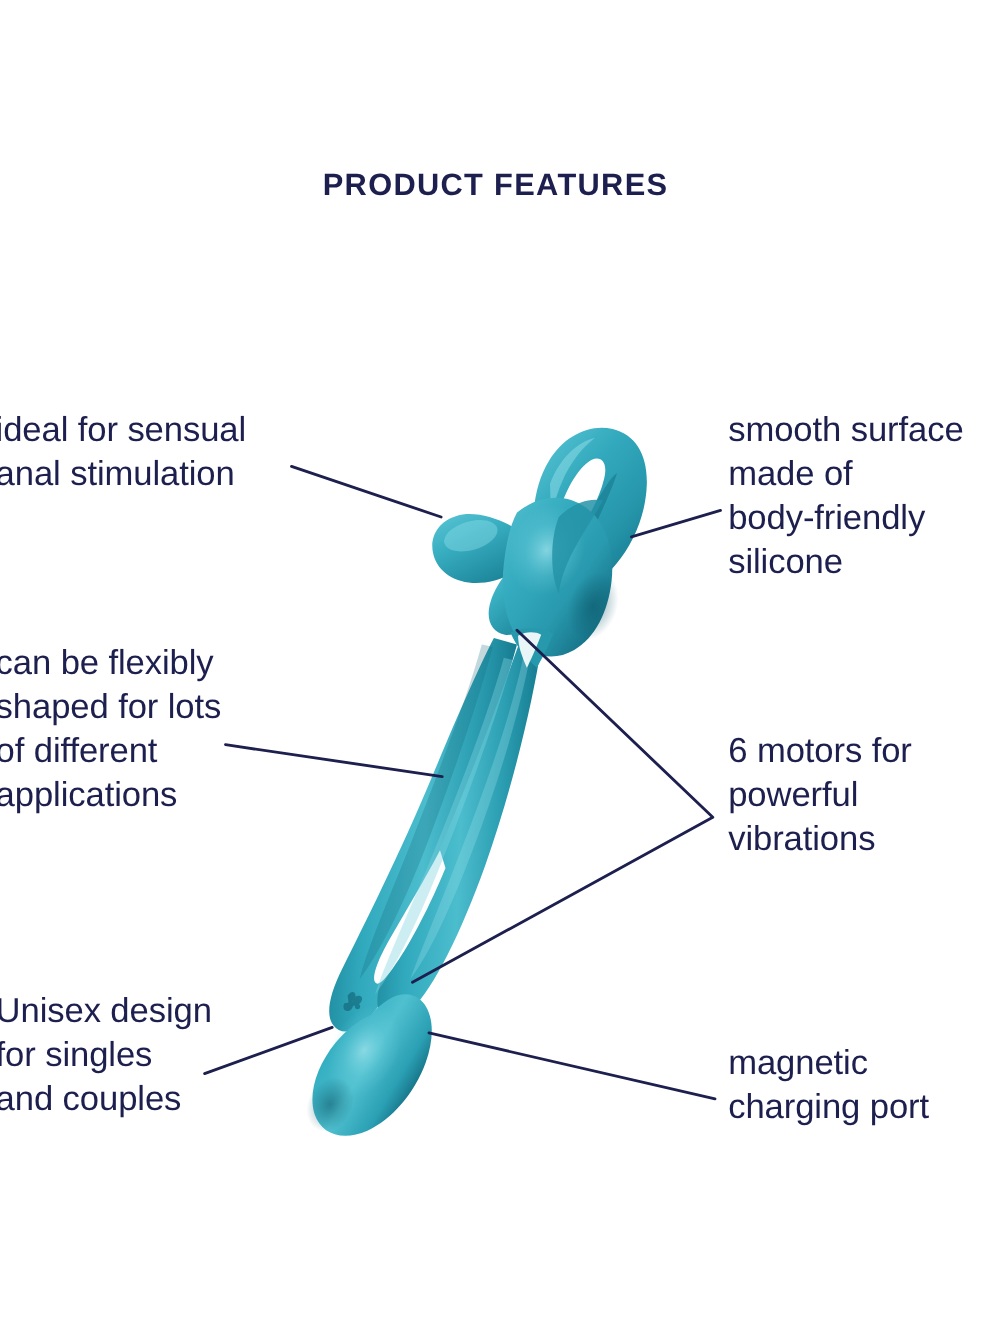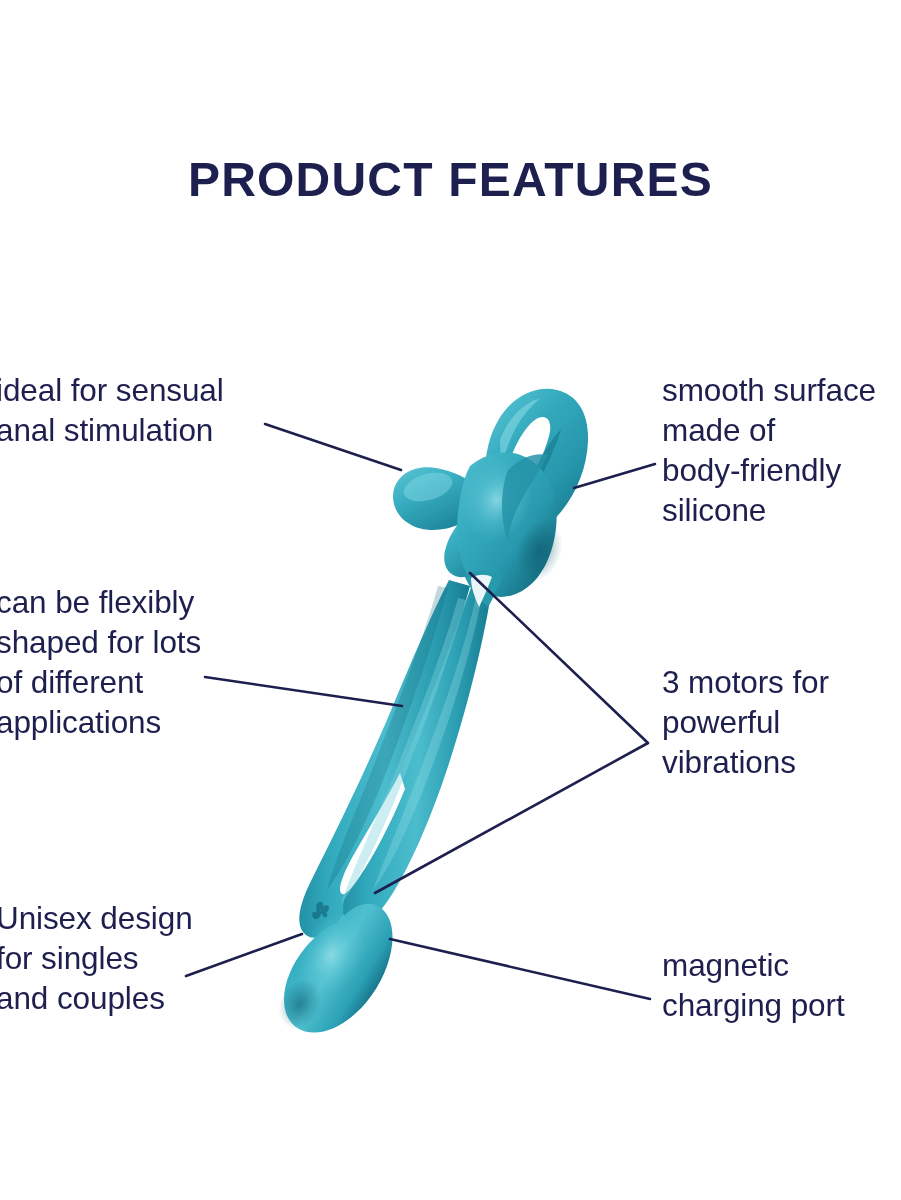--- a/index.html
+++ b/index.html
@@ -17,21 +17,21 @@
     font-family: "Liberation Sans", sans-serif;
   }
   #page-title {
     position: absolute;
     left: 0;
     top: 152px;
     width: 901px;
     text-align: center;
     font-family: "Liberation Sans", sans-serif;
     font-weight: bold;
-    font-size: 48px;
+    font-size: 28px;
     letter-spacing: 1.2px;
     color: #1d1f4e;
     white-space: nowrap;
   }
   .feature-label {
     position: absolute;
     font-family: "Liberation Sans", sans-serif;
     font-weight: 400;
     font-size: 31.5px;
     line-height: 40px;
@@ -242,20 +242,20 @@
 
   <div class="feature-label left" id="label-unisex">Unisex design
 for singles
 and couples</div>
 
   <div class="feature-label right" id="label-silicone">smooth surface
 made of
 body-friendly
 silicone</div>
 
-  <div class="feature-label right" id="label-motors">3 motors for
+  <div class="feature-label right" id="label-motors">6 motors for
 powerful
 vibrations</div>
 
   <div class="feature-label right" id="label-charging">magnetic
 charging port</div>
 
 </div>
 
 </body></html>

